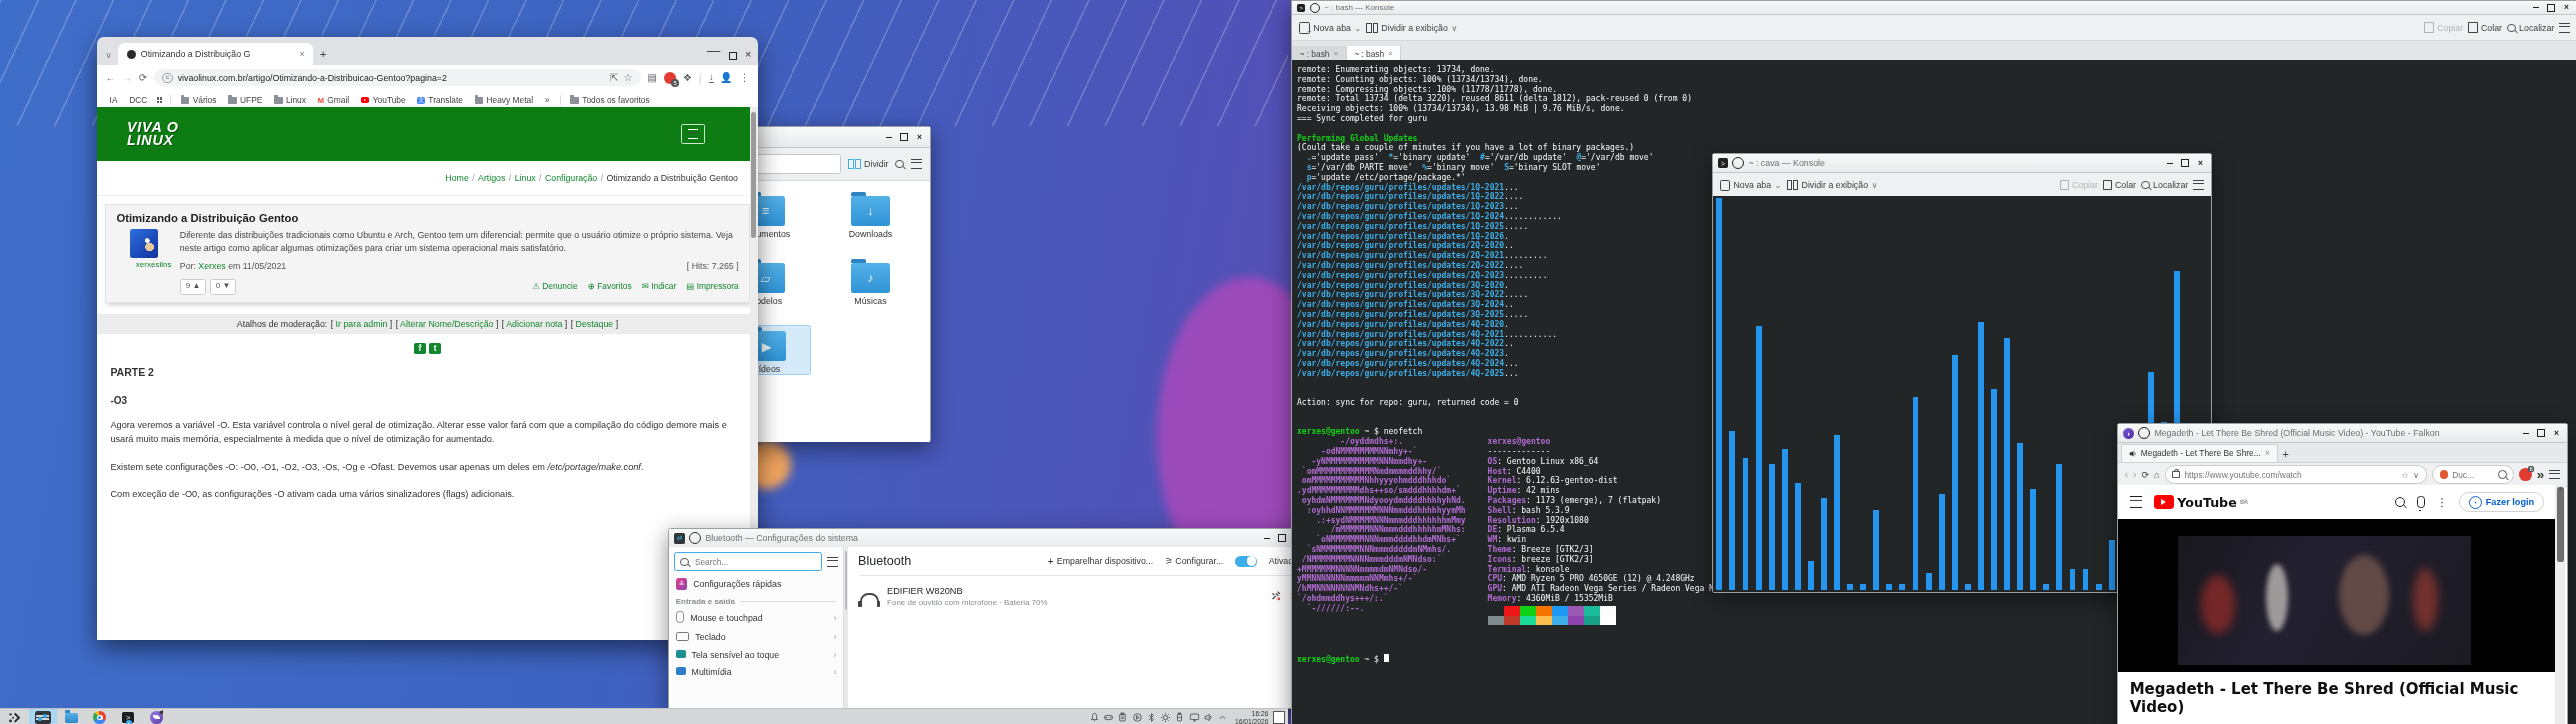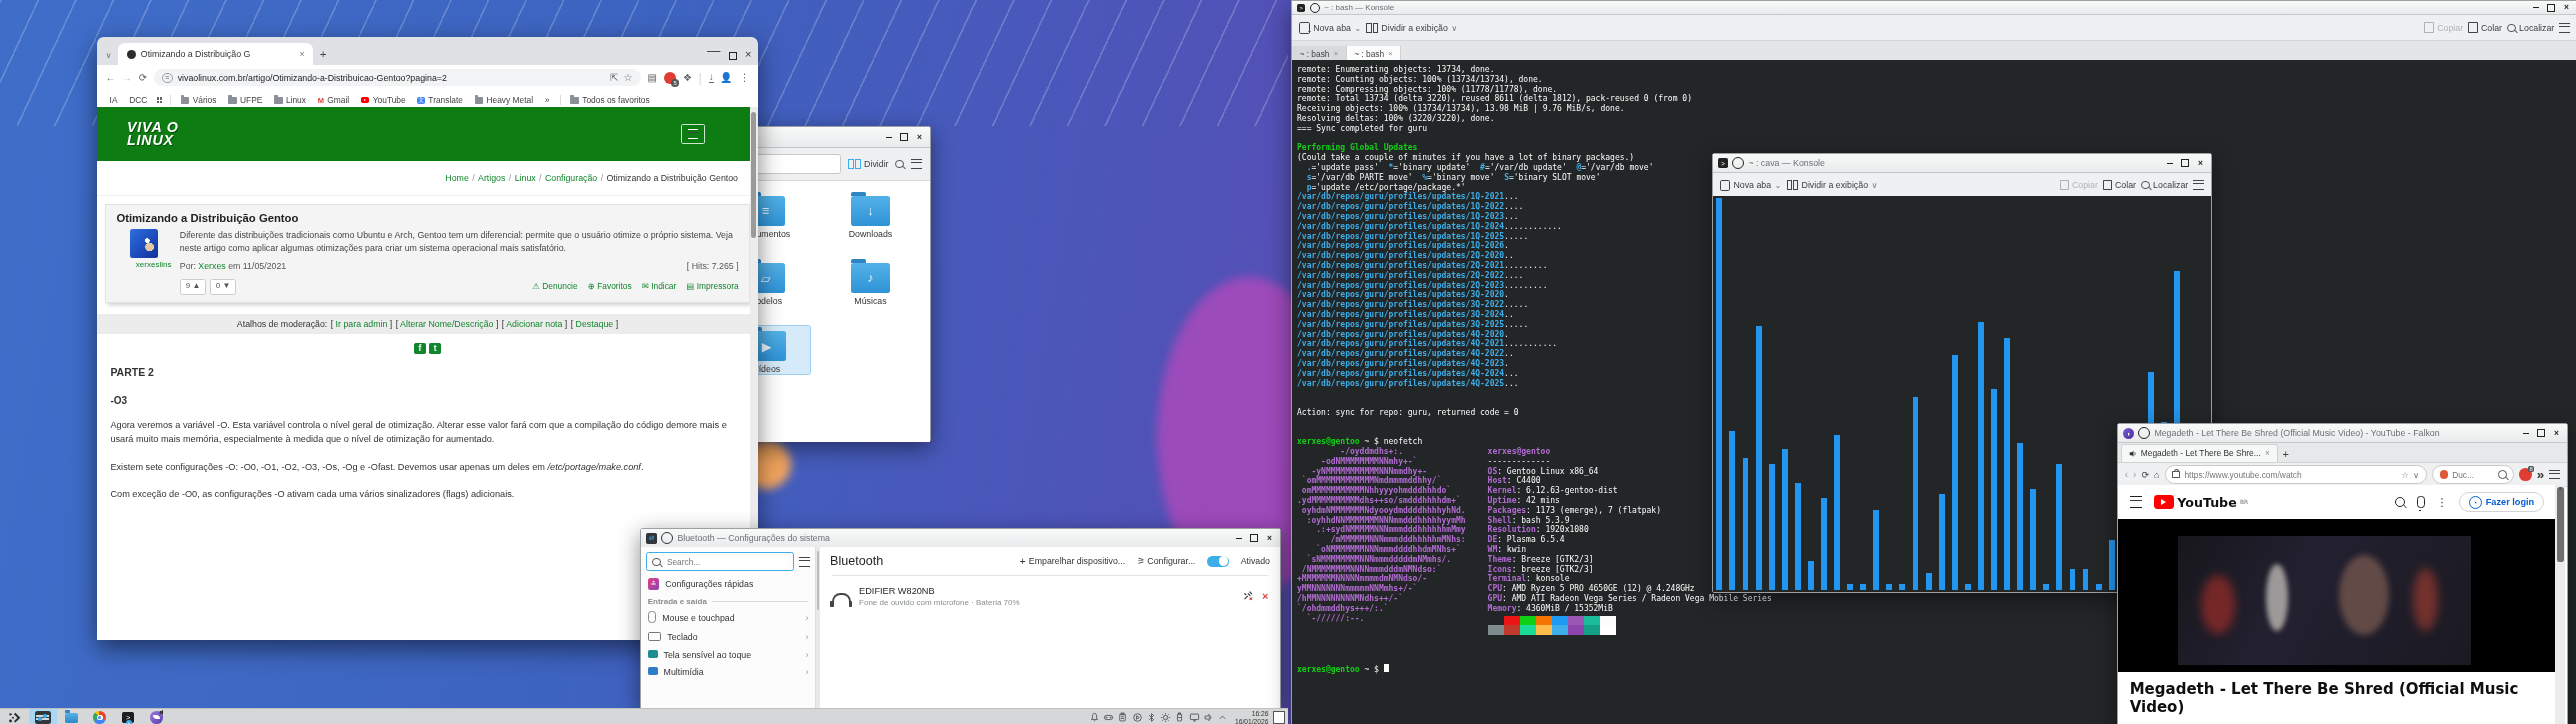--- a/index.html
+++ b/index.html
@@ -332,21 +332,21 @@
         <p style="font-size:9.2px;line-height:14.3px;margin:11.7px 0 0 0;max-width:621px;">Agora veremos a variável -O. Esta variável controla o nível geral de otimização. Alterar esse valor fará com que a compilação do código demore mais e usará muito mais memória, especialmente à medida que o nível de otimização for aumentado.</p>
         <p style="font-size:9.2px;line-height:14.3px;margin:13.4px 0 0 0;max-width:621px;"><span>Existem sete configurações -O: -O0, -O1, -O2, -O3, -Os, -Og e -Ofast. Devemos usar apenas um deles em </span><i>/etc/portage/make.conf</i><span>.</span></p>
         <p style="font-size:9.2px;line-height:14.3px;margin:13.4px 0 0 0;max-width:621px;">Com exceção de -O0, as configurações -O ativam cada uma vários sinalizadores (flags) adicionais.</p>
       </div>
       <div class="scroll" style="right:0;top:0;width:8.4px;bottom:0;">
         <div class="thumb" style="left:1.7px;right:1.7px;top:5px;height:126px;"></div>
       </div>
     </div>
   </div>
 
-  <div class="win" style="left:640px;top:528px;width:639px;height:179px;border-radius:2.5px 2.5px 0 0;">
+  <div class="win" style="left:668px;top:528px;width:639px;height:179px;border-radius:2.5px 2.5px 0 0;">
     <div class="kdetitle" style="height:18.4px;font-size:8.8px;">
       <span style="width:11px;height:11px;background:#31363b;border-radius:1.7px;display:inline-flex;align-items:center;justify-content:center;color:#3daee9;font-size:6.7px;">⇄</span>
       <span style="width:10px;height:10px;border:1.3px solid #333;border-radius:50%;display:inline-block;"></span>
       <span class="ttl">Bluetooth — Configurações do sistema</span>
       <span class="wbtn">
           <span class="mini"></span>
         </span>
       <span class="wbtn">
           <span class="sq"></span>
         </span>
@@ -478,21 +478,20 @@
           <span>~ : bash</span>
           <span class="x">×</span>
         </div>
       </div>
     <div class="termbg" style="position:absolute;left:0;top:59px;right:0;bottom:0;padding:5px 0 0 5px;" id="term">
         <div class="tl"><span>remote: Enumerating objects: 13734, done.</span></div>
         <div class="tl"><span>remote: Counting objects: 100% (13734/13734), done.</span></div>
         <div class="tl"><span>remote: Compressing objects: 100% (11778/11778), done.</span></div>
         <div class="tl"><span>remote: Total 13734 (delta 3220), reused 8611 (delta 1812), pack-reused 0 (from 0)</span></div>
         <div class="tl"><span>Receiving objects: 100% (13734/13734), 13.98 MiB | 9.76 MiB/s, done.</span></div>
-        <div class="tl"><span>Resolving deltas: 100% (3220/3220), done.</span></div>
         <div class="tl"><span>=== Sync completed for guru</span></div>
         <div class="tl">&nbsp;</div>
         <div class="tl"><span class="g">Performing Global Updates</span></div>
         <div class="tl"><span>(Could take a couple of minutes if you have a lot of binary packages.)</span></div>
         <div class="tl"><span class="s">  .</span><span>='update pass'  </span><span class="s">*</span><span>='binary update'  </span><span class="s">#</span><span>='/var/db update'  </span><span class="s">@</span><span>='/var/db move'</span></div>
         <div class="tl"><span class="s">  s</span><span>='/var/db PARTE move'  </span><span class="s">%</span><span>='binary move'  </span><span class="s">S</span><span>='binary SLOT move'</span></div>
         <div class="tl"><span class="s">  p</span><span>='update /etc/portage/package.*'</span></div>
         <div class="tl"><span class="p">/var/db/repos/guru/profiles/updates/1Q-2021</span><span>...</span></div>
         <div class="tl"><span class="p">/var/db/repos/guru/profiles/updates/1Q-2022</span><span>....</span></div>
         <div class="tl"><span class="p">/var/db/repos/guru/profiles/updates/1Q-2023</span><span>...</span></div>

